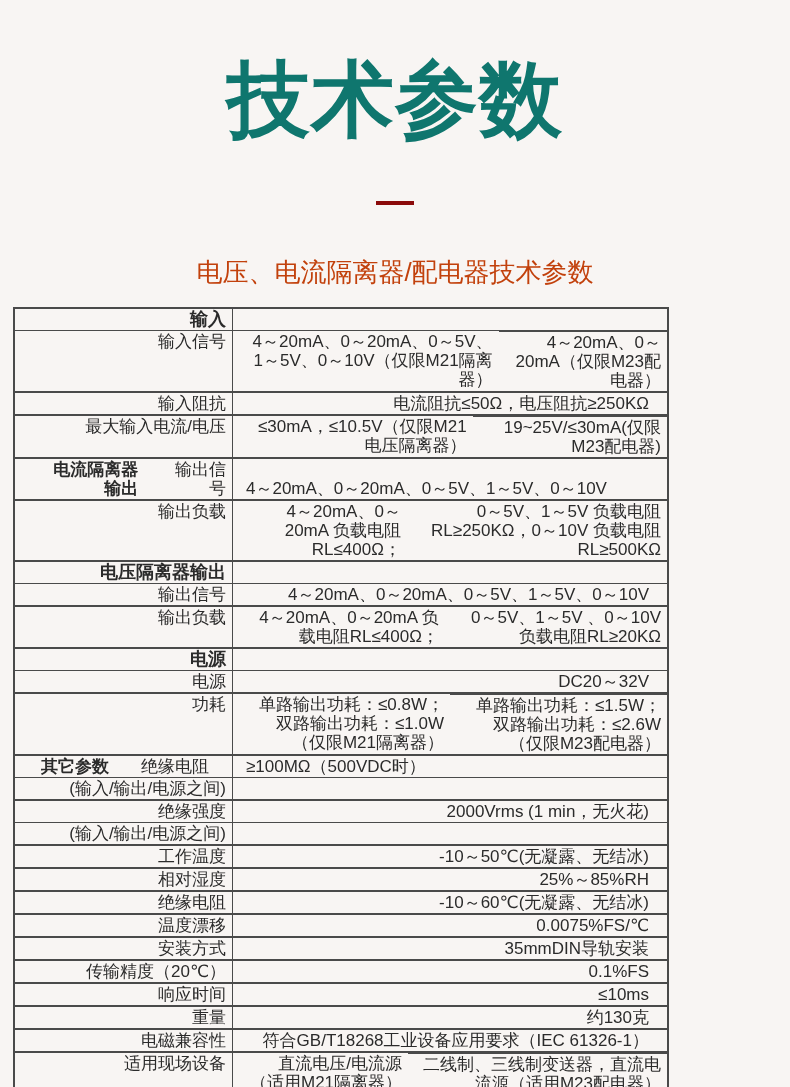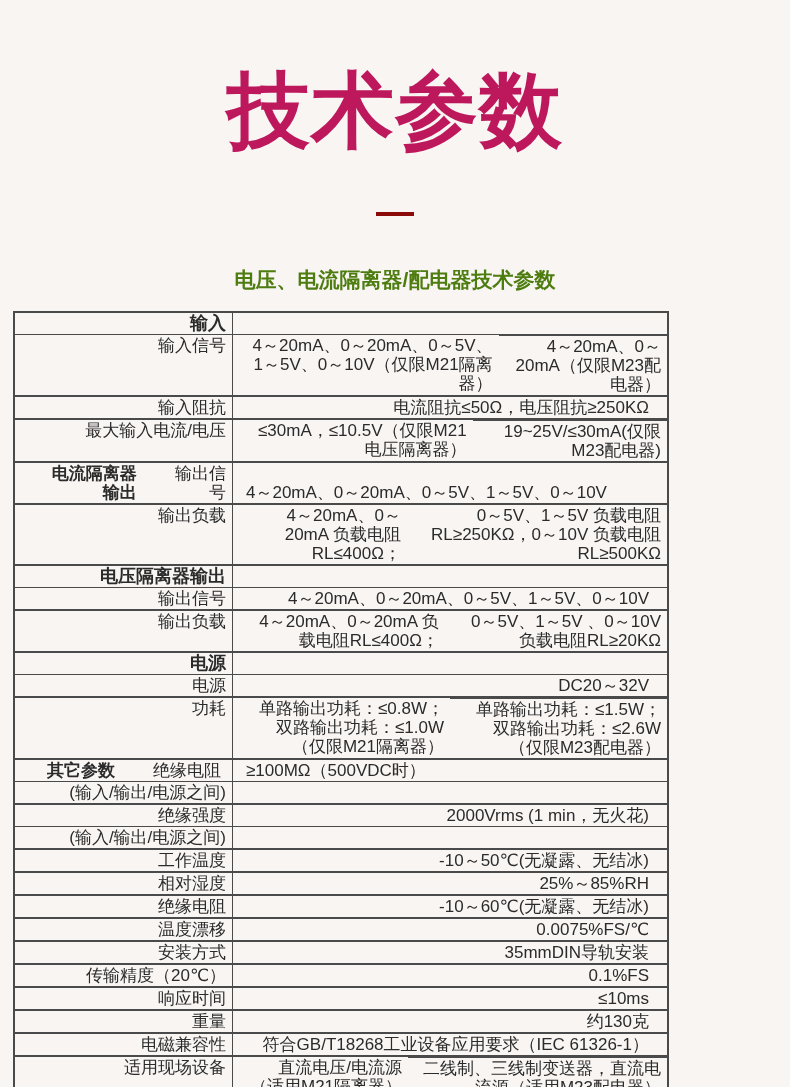--- a/index.html
+++ b/index.html
@@ -11,41 +11,41 @@
   * { box-sizing: border-box; }
   html, body { margin: 0; padding: 0; }
   body {
     width: 790px;
     min-height: 1087px;
     background: var(--bg);
     color: var(--ink);
     font-family: "Liberation Sans", "DejaVu Sans", sans-serif;
   }
   .title {
-    margin: 16px;
+    margin: 5px;
     padding-top: 50px;
     text-align: center;
     font-size: 83px;
     line-height: 1.08;
     font-weight: 900;
     letter-spacing: 1px;
-    color: #be185d;
+    color: #0f766e;
   }
   .divider {
     width: 38px;
     height: 4px;
     margin: 56px auto 0;
     background: var(--accent);
   }
   .subtitle {
     margin: 50px 0 0;
     text-align: center;
-    font-size: 21px;
-    font-weight: 700;
-    color: #4d7c0f;
+    font-size: 26px;
+    font-weight: 400;
+    color: #c2410c;
   }
   .spec-table {
     width: 656px;
     margin: 17px 0 0 13px;
     border: 2px solid var(--bc);
     text-align: right;
   }
   .row { display: flex; align-items: stretch; }
   .bt2 { border-top: 2px solid var(--bc); }
   .bt1 { border-top: 1px solid var(--bc); }
@@ -59,21 +59,21 @@
   .val {
     flex: 1 1 auto;
     padding: 1px 18px 1px 13px;
     font-size: 17px;
     line-height: 19px;
   }
   .bold { font-weight: 700; font-size: 18px; }
   .stack { display: flex; flex-direction: row; padding: 0; }
   .stack > .sub { padding: 1px 6px 1px 13px; line-height: 19px; font-size: 17px; }
   .stack > .sub.divided { border-top: 1px solid var(--bc); }
-  .lbl.stack > .sub { padding: 1px 6px 1px 26px; margin-left: 6px; }
+  .lbl.stack > .sub { padding: 1px 6px 1px 26px; }
   .val.bottom { display: flex; align-items: flex-end; }
 </style>
 </head>
 <body>
 
 <div>
 
   <h1 class="title">技术参数</h1>
   <div class="divider"></div>
   <h2 class="subtitle">电压、电流隔离器/配电器技术参数</h2>

